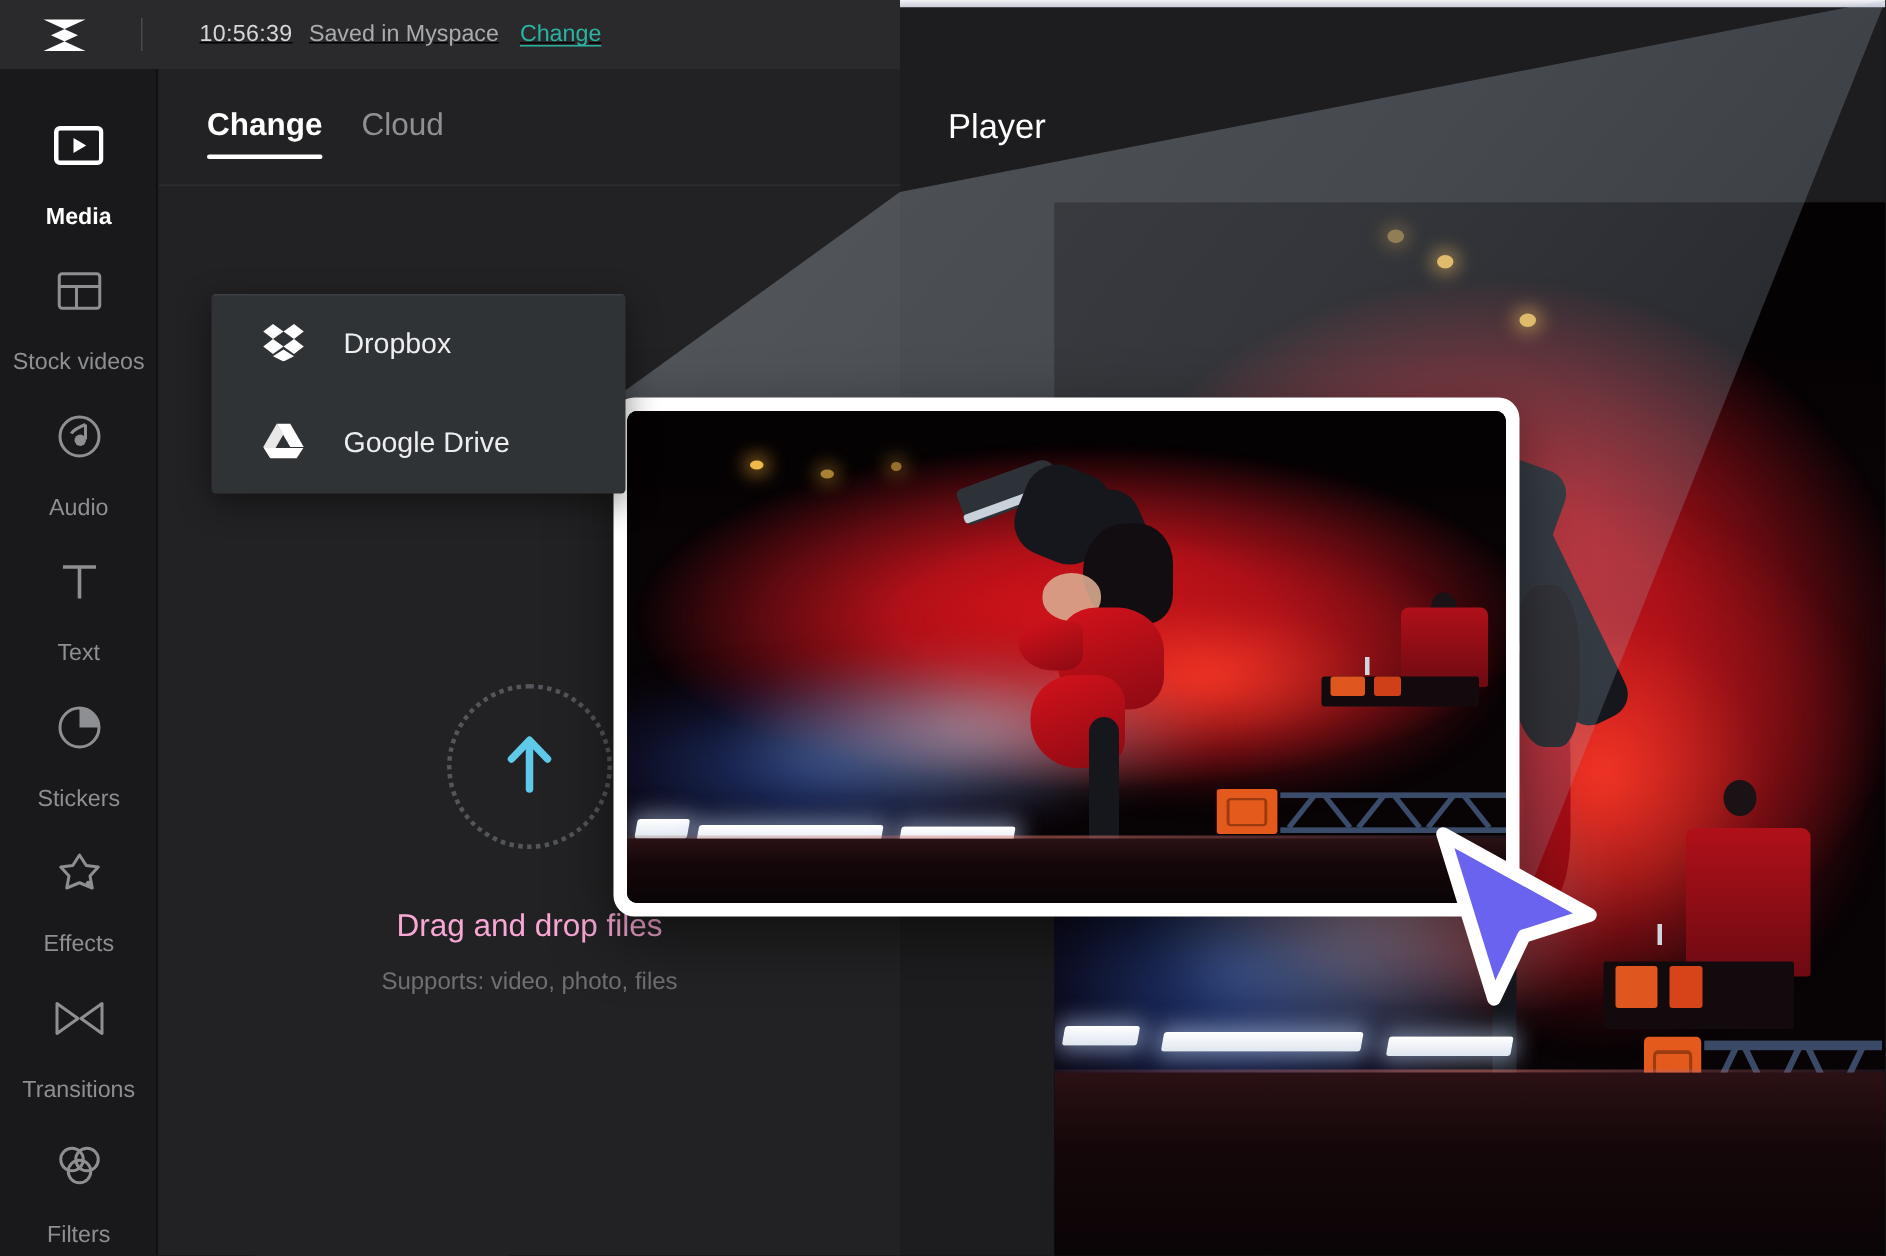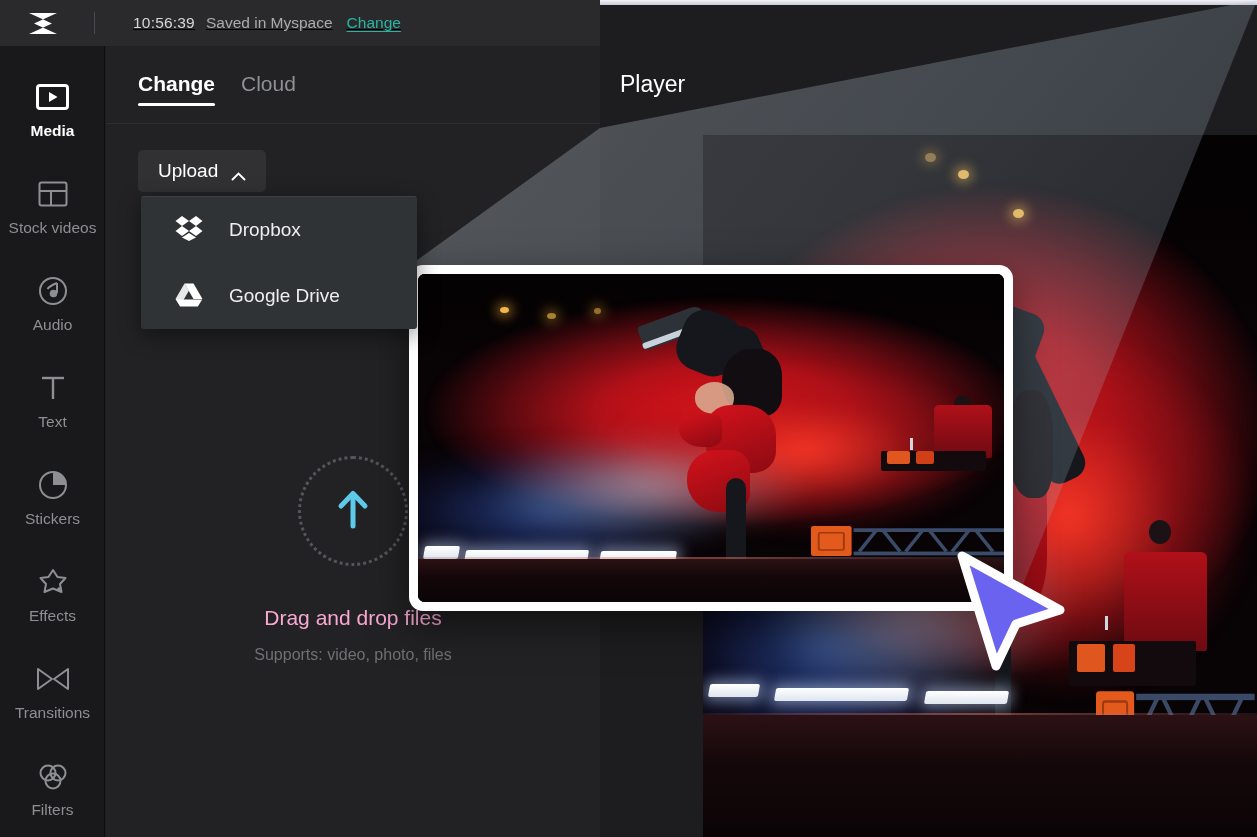--- a/index.html
+++ b/index.html
@@ -37,21 +37,21 @@
     position:absolute; left:0; top:46px; width:105px; height:791px;
     background:#19191b; border-right:1px solid #0e0e10;
     padding-top:28px;
   }
   .side-item {
     width:105px; height:97px;
     display:flex; flex-direction:column; align-items:center; justify-content:flex-start;
     cursor:pointer; color:#8d8f92;
   }
   .side-item .ic { height:46px; display:flex; align-items:center; justify-content:center; }
-  .side-item .lbl { font-size:15.5px; margin-top:2px; white-space:nowrap; }
+  .side-item .lbl { font-size:15.5px; margin-top:16px; white-space:nowrap; }
   .side-item.active { color:#ffffff; }
   .side-item.active .lbl { font-weight:bold; }
 
   
   .panel {
     position:absolute; left:106px; top:46px; width:494px; height:791px;
     background:#222224;
   }
   .tabs { position:absolute; left:32px; top:26px; display:flex; gap:26px; align-items:flex-end; }
   .tab { font-size:21px; color:#8e9093; cursor:pointer; padding-bottom:10px; position:relative; }
@@ -92,21 +92,21 @@
     margin-top:30px;
   }
   .dz-line1 { font-size:21px; color:#f9a8d4; margin-top:40px; }
   .dz-line2 { font-size:16px; color:#6e7073; margin-top:16px; }
 
   
   .player-area {
     position:absolute; left:600px; top:5px; width:657px; height:832px; background:#1d1d1f;
   }
   .player-title {
-    position:absolute; left:20px; top:66px; color:#fff; font-size:23px;
+    position:absolute; left:32px; top:66px; color:#fff; font-size:23px;
   }
   .video-frame {
     position:absolute; left:103px; top:130px; width:554px; height:707px;
     overflow:hidden; background:#090406;
   }
 
   
   .stage { position:absolute; inset:0; }
   .stage .sky { position:absolute; inset:0; background:#080305; }
   .stage .redglow {
@@ -291,28 +291,20 @@
   </div>
 
   <div class="panel">
     <div class="tab-rule"></div>
 
     <div class="tabs">
       <div class="tab active">Change</div>
       <div class="tab">Cloud</div>
     </div>
 
-    <div class="upload-btn">
-      <span class="txt">Upload</span>
-      <span class="chev">
-        <svg width="15" height="9" viewBox="0 0 15 9">
-            <path d="M1.5 7.5 L7.5 1.5 L13.5 7.5" fill="none" stroke="#ffffff" stroke-width="1.9" stroke-linecap="round"></path>
-          </svg>
-      </span>
-    </div>
 
     <div class="dropzone">
       <div class="dz-circle">
         <span>
           <svg width="34" height="42" viewBox="0 0 34 42">
               <path d="M17 38 L17 8" stroke="#5ec9e8" stroke-width="5" stroke-linecap="round"></path>
               <path d="M5 18 L17 5.5 L29 18" fill="none" stroke="#5ec9e8" stroke-width="5" stroke-linecap="round" stroke-linejoin="round"></path>
             </svg>
         </span>
       </div>

